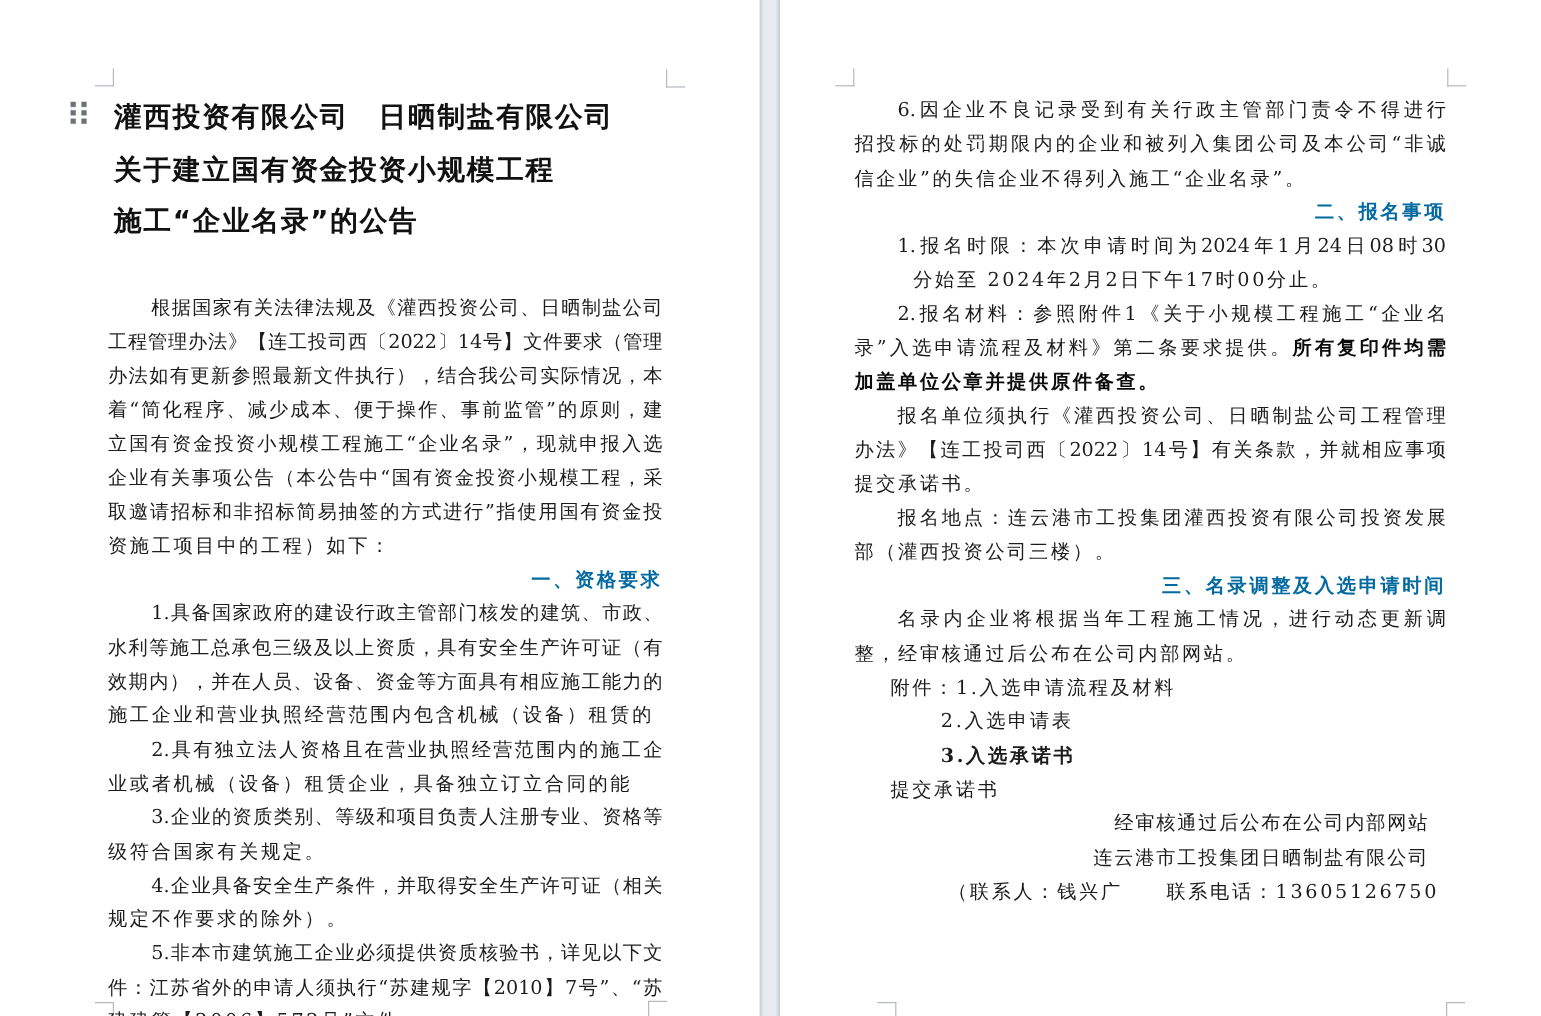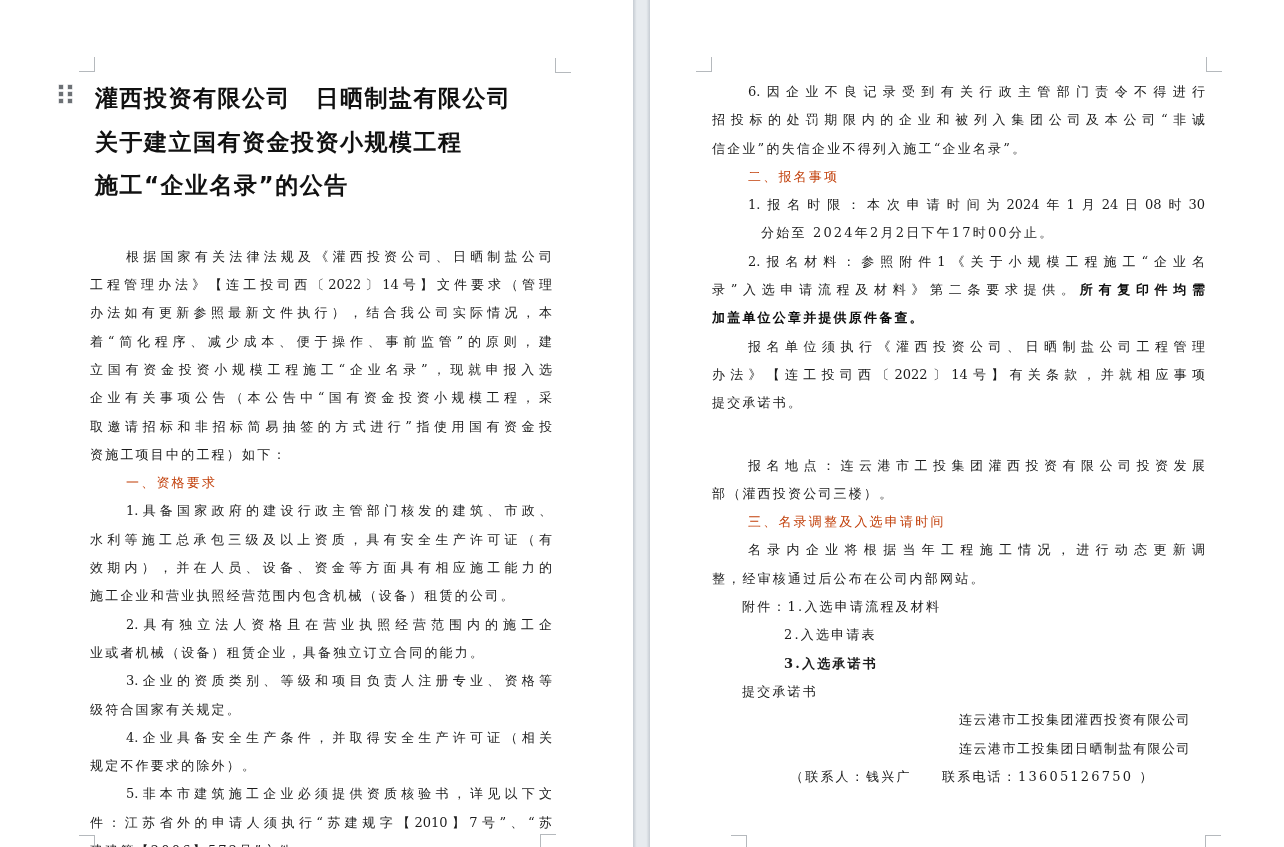--- a/index.html
+++ b/index.html
@@ -42,27 +42,27 @@
     font-family: "DejaVu Sans", "Liberation Sans", sans-serif;
     font-weight: bold; font-size: 23px; line-height: 43.5px;
     letter-spacing: 1.5px; color: #111;
   }
   
   .body-col { position: absolute; }
   .body-col.left  { left: 90px;  top: 215.8px; width: 462px; margin-top: 27px; }
   .body-col.right { left: 712px; top: 78px;    width: 493px; }
   .tline {
     height: 28.3px; line-height: 28.3px;
-    font-size: 13px; overflow: hidden;
+    font-size: 16px; overflow: hidden;
   }
   .tline.just { text-align: justify; text-align-last: justify; }
   .tline.nojust { letter-spacing: 2.2px; }
   .tline.heading {
     font-family: "DejaVu Sans", "Liberation Sans", sans-serif;
-    font-weight: normal; color: #c2410c; letter-spacing: 2.2px;
+    font-weight: bold; color: #0369a1; letter-spacing: 2.2px; text-align: right;
   }
   .tline.bold { font-weight: bold; color: #0c0c0c; }
   .tline b { font-weight: bold; color: #0c0c0c; }
   .tline.aright { text-align: right; letter-spacing: 1.5px; }
 </style>
 </head>
 <body>
 
 <div class="canvas">
 
@@ -124,27 +124,27 @@
       <div class="tline nojust">信企业”的失信企业不得列入施工“企业名录”。</div>
       <div class="tline nojust heading" style="padding-left: 36px;">二、报名事项</div>
       <div class="tline just" style="padding-left: 36px;">1.报名时限：本次申请时间为2024年1月24日08时30</div>
       <div class="tline nojust" style="padding-left: 49px;">分始至 2024年2月2日下午17时00分止。</div>
       <div class="tline just" style="padding-left: 36px;">2.报名材料：参照附件1《关于小规模工程施工“企业名</div>
       <div class="tline just"><span>录”入选申请流程及材料》第二条要求提供。</span><b>所有复印件均需</b></div>
       <div class="tline nojust bold">加盖单位公章并提供原件备查。</div>
       <div class="tline just" style="padding-left: 36px;">报名单位须执行《灌西投资公司、日晒制盐公司工程管理</div>
       <div class="tline just">办法》【连工投司西〔2022〕14号】有关条款，并就相应事项</div>
       <div class="tline nojust">提交承诺书。</div>
-      <div class="tline just" style="padding-left: 36px; margin-top: 34px;">报名地点：连云港市工投集团灌西投资有限公司投资发展</div>
+      <div class="tline just" style="padding-left: 36px;">报名地点：连云港市工投集团灌西投资有限公司投资发展</div>
       <div class="tline nojust">部（灌西投资公司三楼）。</div>
       <div class="tline nojust heading" style="padding-left: 36px;">三、名录调整及入选申请时间</div>
       <div class="tline just" style="padding-left: 36px;">名录内企业将根据当年工程施工情况，进行动态更新调</div>
       <div class="tline nojust">整，经审核通过后公布在公司内部网站。</div>
       <div class="tline nojust" style="padding-left: 30px;">附件：1.入选申请流程及材料</div>
       <div class="tline nojust" style="padding-left: 72px;">2.入选申请表</div>
       <div class="tline nojust" style="padding-left: 72px; font-weight: bold;">3.入选承诺书</div>
       <div class="tline nojust" style="padding-left: 30px;">提交承诺书</div>
-      <div class="tline nojust aright" style="padding-right: 14px;">连云港市工投集团灌西投资有限公司</div>
+      <div class="tline nojust aright" style="padding-right: 14px;">经审核通过后公布在公司内部网站</div>
       <div class="tline nojust aright" style="padding-right: 14px;">连云港市工投集团日晒制盐有限公司</div>
       <div class="tline nojust" style="padding-left: 78px;">（联系人：钱兴广　　联系电话：13605126750 ）</div>
     </div>
 
 </div>
 
 </body></html>

